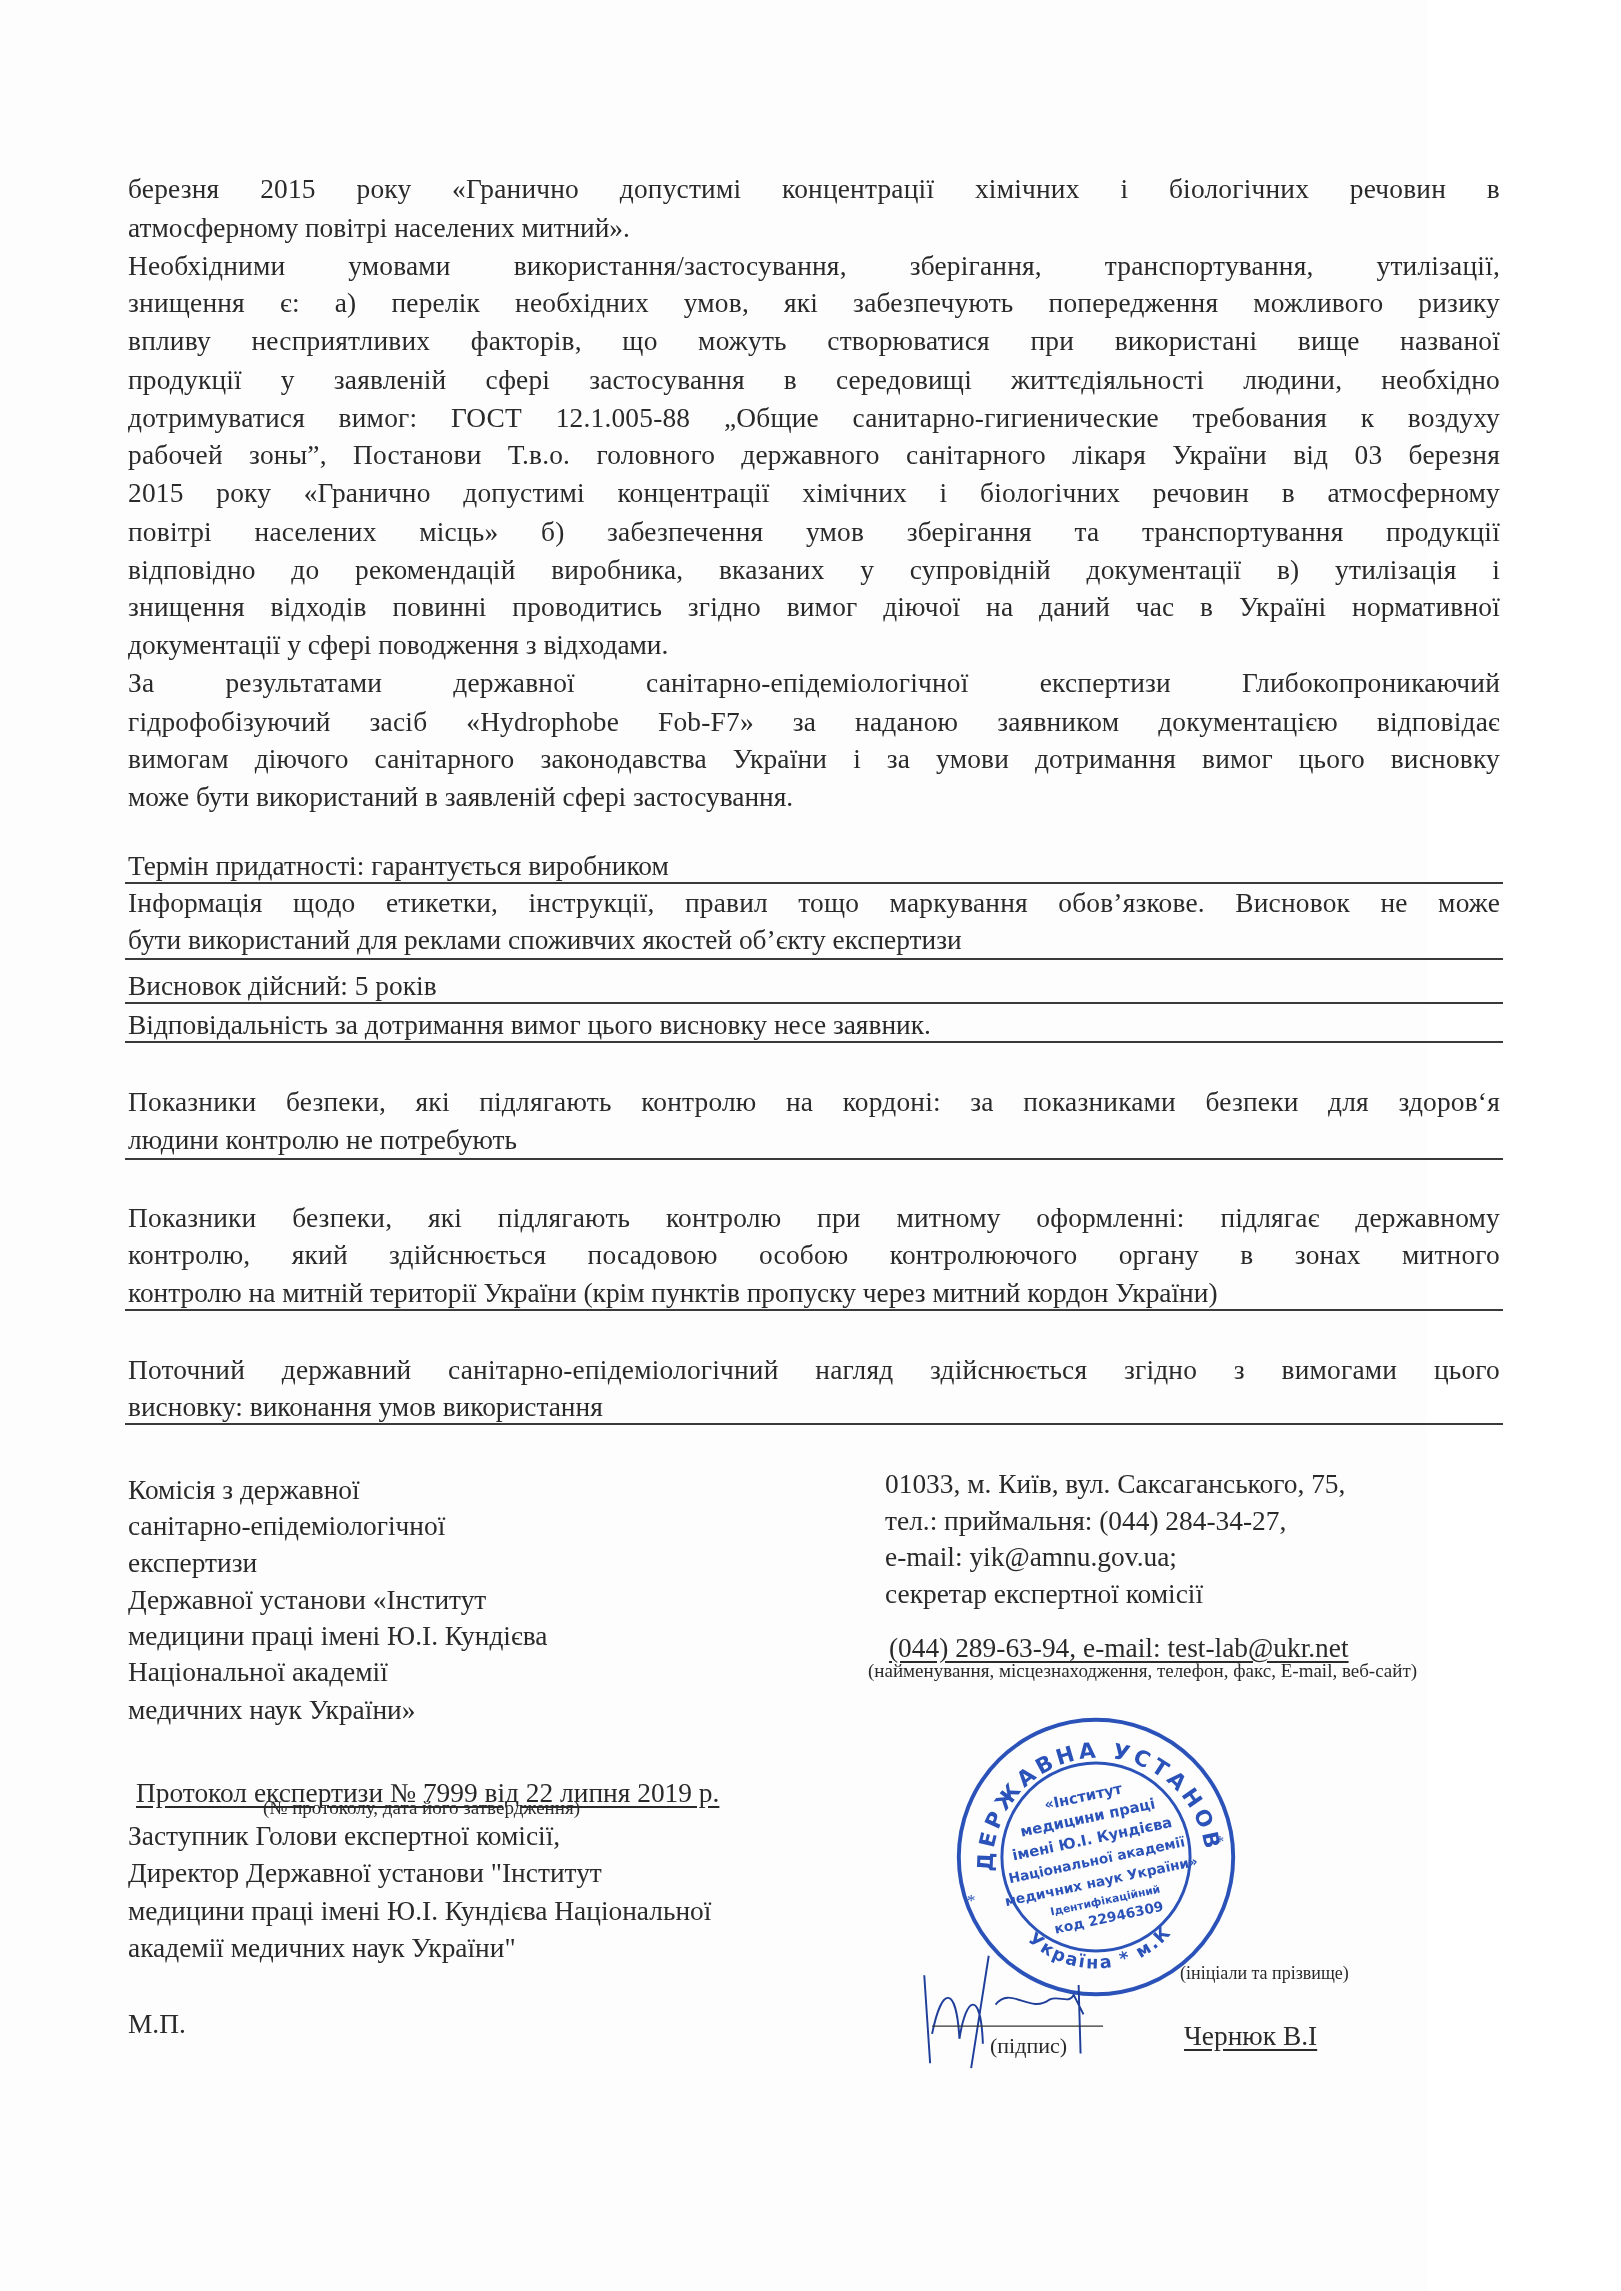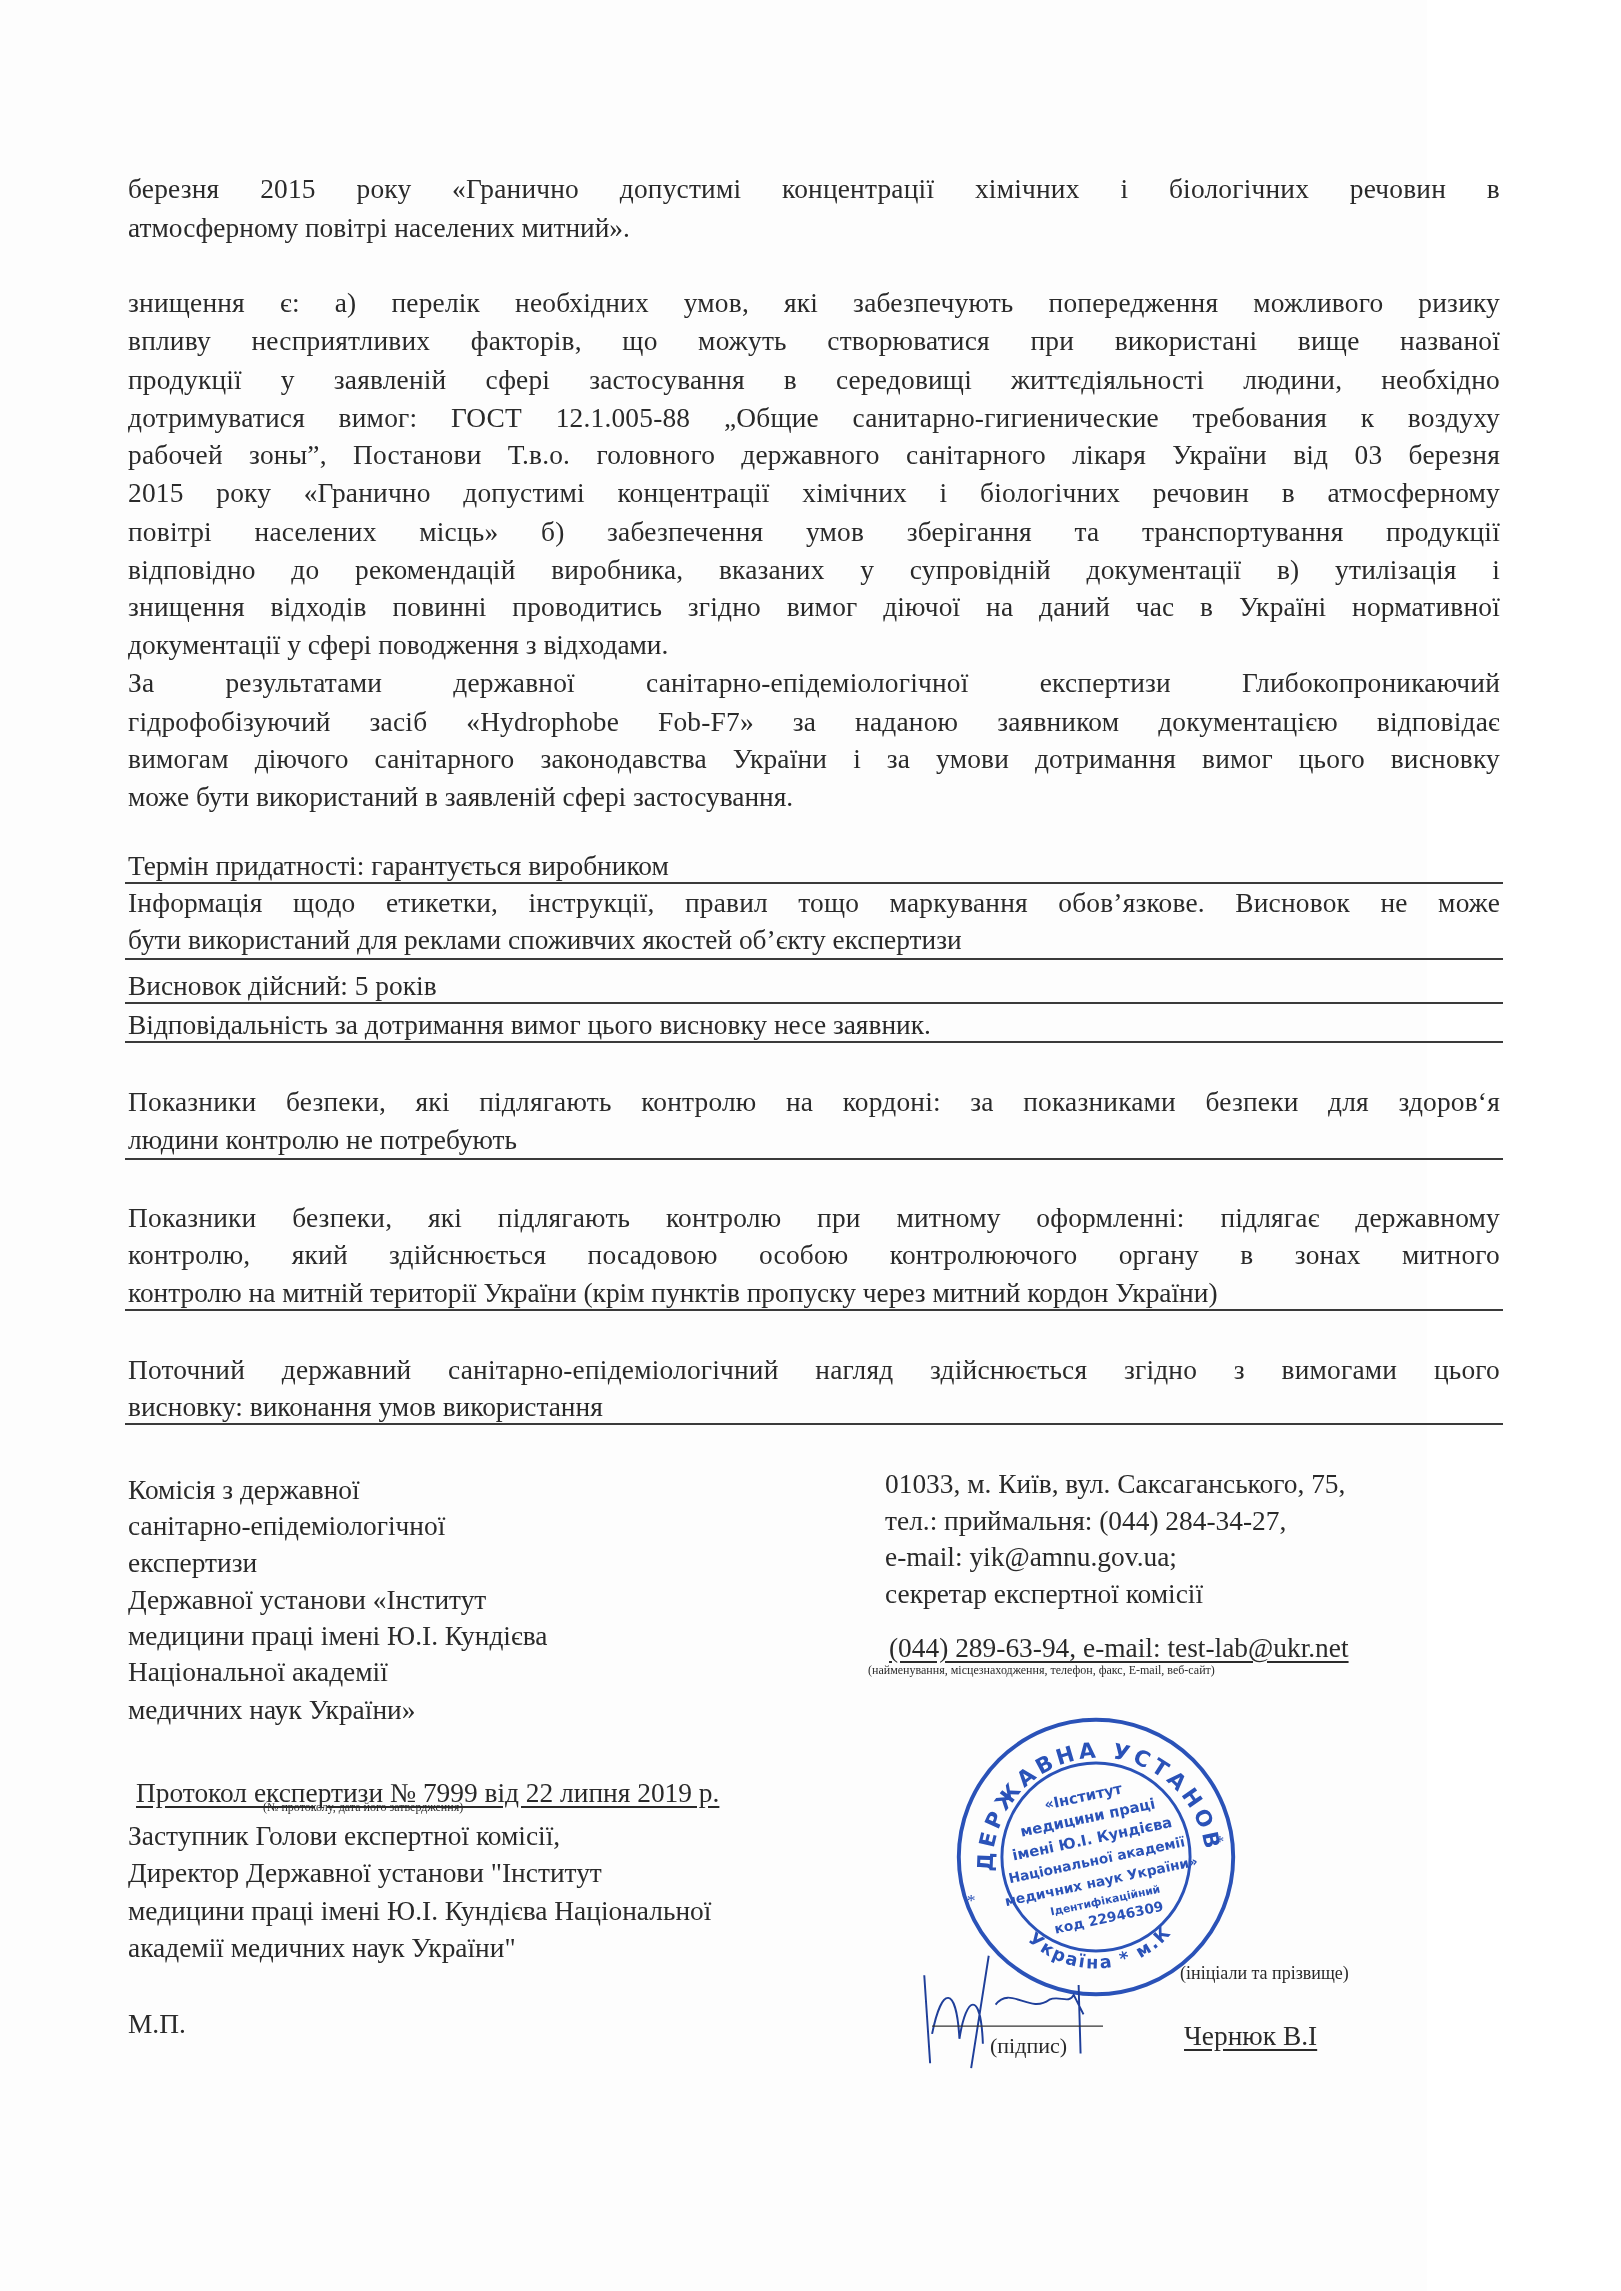--- a/index.html
+++ b/index.html
@@ -4,32 +4,33 @@
 <style>
   html, body { margin:0; padding:0; background:#ffffff; }
   body { width:1621px; height:2292px; position:relative; overflow:hidden;
          font-family:"Liberation Serif", "DejaVu Serif", serif; color:#2a2a2a; }
   .page { position:absolute; left:0; top:0; width:1427px; height:2292px; background:#fdfdfd; }
   .jline { position:absolute; left:128px; width:1372px; font-size:27.4px; line-height:33px;
            white-space:nowrap; text-align:justify; text-align-last:justify; letter-spacing:0.2px; }
   .lline { position:absolute; left:128px; font-size:27.4px; line-height:33px; white-space:nowrap; }
   .rule { position:absolute; left:125px; width:1378px; height:2px; background:#3a3a3a; }
   .blk { position:absolute; font-size:27.4px; line-height:33px; white-space:nowrap; }
-  .small { font-size:12px; line-height:21.6px; }
+  .small { font-size:19px; line-height:21.6px; }
   .uline { text-decoration:underline; text-underline-offset:3.9px;margin-top:18px; }
   .stamp { position:absolute; left:949px; top:1710px; width:294px; height:294px; }
   .sig { position:absolute; left:912px; top:1946px; width:216px; height:127px; }
 </style>
 </head>
 <body>
 
 <div class="page">
 
   <div class="jline" style="top:173px">березня 2015 року «Гранично допустимі концентрації хімічних і біологічних речовин в</div>
   <div class="lline" style="top:212px">атмосферному повітрі населених митний».</div>
+  <div class="jline" style="top:250px">Необхідними умовами використання/застосування, зберігання, транспортування, утилізації,</div>
   <div class="jline" style="top:287px">знищення є: а) перелік необхідних умов, які забезпечують попередження можливого ризику</div>
   <div class="jline" style="top:325px">впливу несприятливих факторів, що можуть створюватися при використані вище названої</div>
   <div class="jline" style="top:364px">продукції у заявленій сфері застосування в середовищі життєдіяльності людини, необхідно</div>
   <div class="jline" style="top:402px">дотримуватися вимог: ГОСТ 12.1.005-88 „Общие санитарно-гигиенические требования к воздуху</div>
   <div class="jline" style="top:439px">рабочей зоны”, Постанови Т.в.о. головного державного санітарного лікаря України від 03 березня</div>
   <div class="jline" style="top:477px">2015 року «Гранично допустимі концентрації хімічних і біологічних речовин в атмосферному</div>
   <div class="jline" style="top:516px">повітрі населених місць» б) забезпечення умов зберігання та транспортування продукції</div>
   <div class="jline" style="top:554px">відповідно до рекомендацій виробника, вказаних у супровідній документації в) утилізація і</div>
   <div class="jline" style="top:591px">знищення відходів повинні проводитись згідно вимог діючої на даний час в Україні нормативної</div>
   <div class="lline" style="top:629px">документації у сфері поводження з відходами.</div>

